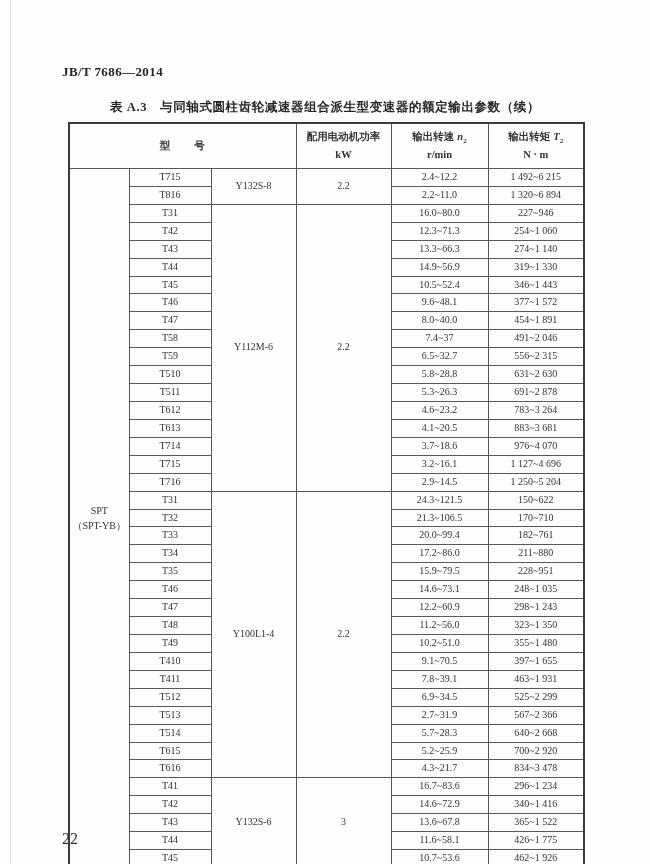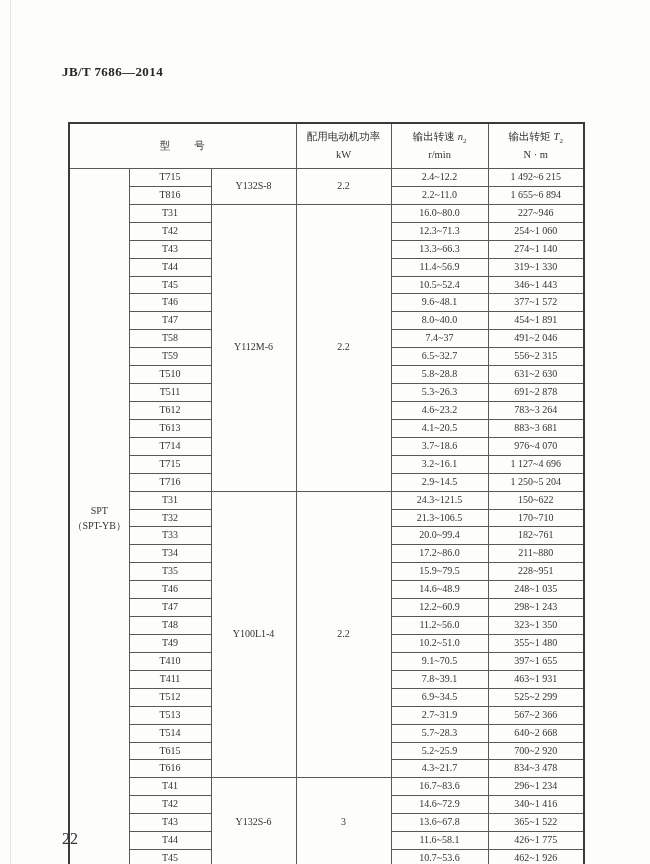--- a/index.html
+++ b/index.html
@@ -61,20 +61,21 @@
     font-weight: normal;
     font-size: 10px;
     color: #333333;
     overflow: hidden;
     white-space: nowrap;
   }
   table.params thead th {
     height: 44px;
     font-size: 10.5px;
     line-height: 1.75;
+    font-weight: bold;
   }
   table.params tbody td {
     height: 16.92px;
     line-height: 16.92px;
   }
   .th-sym { font-style: italic; margin-left: 3px; }
   sub { font-size: 7px; line-height: 0; }
   .series-cell div { line-height: 1.5; }
   .model-header { letter-spacing: 1px; }
   .page-number {
@@ -86,20 +87,21 @@
   }
 </style>
 </head>
 <body>
 
 <div class="page">
   <div class="scan-edge-left"></div>
 
   <div class="doc-number">JB/T 7686—2014</div>
 
+  <div class="table-title">表 A.3　与同轴式圆柱齿轮减速器组合派生型变速器的额定输出参数（续）</div>
 
   <table class="params">
     <colgroup>
       <col style="width:60px">
       <col style="width:82px">
       <col style="width:85px">
       <col style="width:95px">
       <col style="width:97px">
       <col style="width:96px">
     </colgroup>
@@ -132,42 +134,42 @@
           </td>
           <td>T715</td>
           <td rowspan="2">Y132S-8</td>
           <td rowspan="2">2.2</td>
           <td>2.4~12.2</td>
           <td>1 492~6 215</td>
         </tr>
         <tr>
           <td>T816</td>
           <td>2.2~11.0</td>
-          <td>1 655~6 894</td>
+          <td>1 320~6 894</td>
         </tr>
         <tr>
           <td>T31</td>
           <td rowspan="16">Y112M-6</td>
           <td rowspan="16">2.2</td>
           <td>16.0~80.0</td>
           <td>227~946</td>
         </tr>
         <tr>
           <td>T42</td>
           <td>12.3~71.3</td>
           <td>254~1 060</td>
         </tr>
         <tr>
           <td>T43</td>
           <td>13.3~66.3</td>
           <td>274~1 140</td>
         </tr>
         <tr>
           <td>T44</td>
-          <td>11.4~56.9</td>
+          <td>14.9~56.9</td>
           <td>319~1 330</td>
         </tr>
         <tr>
           <td>T45</td>
           <td>10.5~52.4</td>
           <td>346~1 443</td>
         </tr>
         <tr>
           <td>T46</td>
           <td>9.6~48.1</td>
@@ -245,21 +247,21 @@
           <td>17.2~86.0</td>
           <td>211~880</td>
         </tr>
         <tr>
           <td>T35</td>
           <td>15.9~79.5</td>
           <td>228~951</td>
         </tr>
         <tr>
           <td>T46</td>
-          <td>14.6~48.9</td>
+          <td>14.6~73.1</td>
           <td>248~1 035</td>
         </tr>
         <tr>
           <td>T47</td>
           <td>12.2~60.9</td>
           <td>298~1 243</td>
         </tr>
         <tr>
           <td>T48</td>
           <td>11.2~56.0</td>

